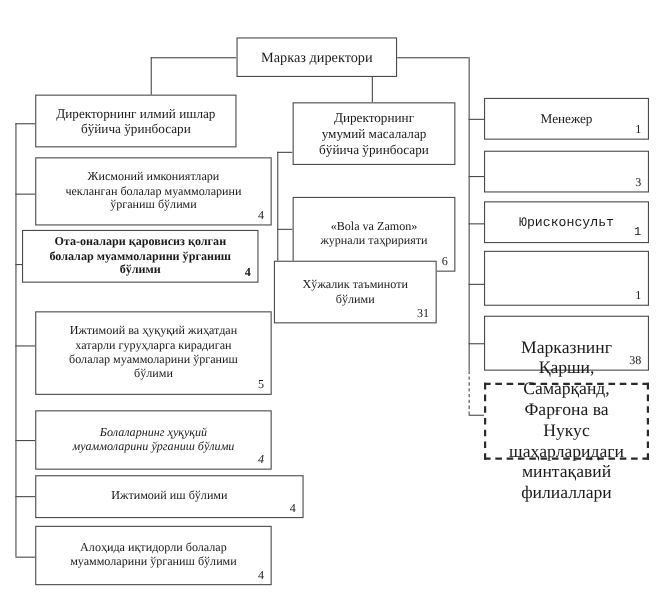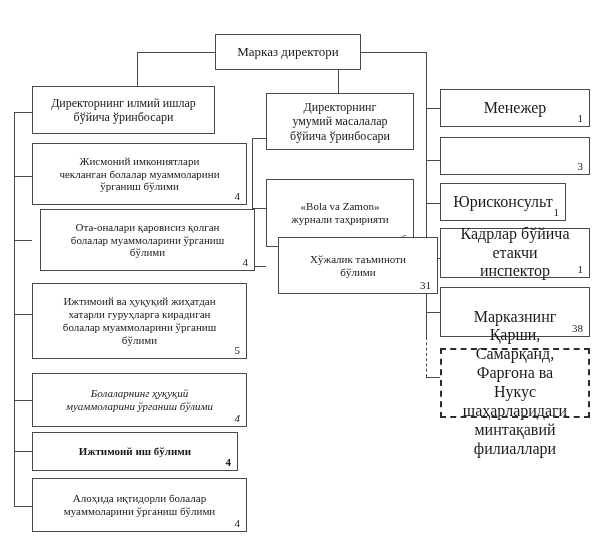--- a/index.html
+++ b/index.html
@@ -43,21 +43,21 @@
   }
   .node .count {
     position: absolute;
     right: 6px;
     bottom: 1px;
     font-size: 11px;
   }
   .root .label { font-size: 13px; }
   .deputy .label { font-size: 12px; font-family: Liberation Serif, serif; }
   .dept .label  { font-size: 11px; }
-  .staff .label { font-size: 16px; }
+  .staff .label { font-size: 12px; }
   .branch .label { font-size: 16px; }
 
   .line {
     position: absolute;
     background: #4a4a4a;
     z-index: 1;
   }
   .line.h { height: 1px; }
   .line.v { width: 1px; }
   .line.dashedv {
@@ -117,81 +117,79 @@
 бўйича ўринбосари</span>
   </div>
 
   <div class="node dept" style="left:32px; top:143px; width:215px; height:62px;align-items:flex-end;">
     <span class="label">Жисмоний имкониятлари
 чекланган болалар муаммоларини
 ўрганиш бўлими</span>
     <span class="count">4</span>
   </div>
 
-  <div class="node dept" style="left:40px; top:209px; width:215px; height:62px;">
+  <div class="node dept" style="left:20px; top:209px; width:215px; height:48px;font-weight:bold;">
     <span class="label">Ота-оналари қаровисиз қолган
 болалар муаммоларини ўрганиш
 бўлими</span>
     <span class="count">4</span>
   </div>
 
   <div class="node dept" style="left:32px; top:283px; width:215px; height:76px;">
     <span class="label">Ижтимоий ва ҳуқуқий жиҳатдан
 хатарли гуруҳларга кирадиган
 болалар муаммоларини ўрганиш
 бўлими</span>
     <span class="count">5</span>
   </div>
 
   <div class="node dept" style="left:32px; top:373px; width:215px; height:54px;font-style:italic;">
     <span class="label">Болаларнинг ҳуқуқий
 муаммоларини ўрганиш бўлими</span>
     <span class="count">4</span>
   </div>
 
-  <div class="node dept" style="left:32px; top:432px; width:206px; height:39px;font-weight:bold;">
+  <div class="node dept" style="left:32px; top:432px; width:244px; height:39px;">
     <span class="label">Ижтимоий иш бўлими</span>
     <span class="count">4</span>
   </div>
 
   <div class="node dept" style="left:32px; top:478px; width:215px; height:54px;">
     <span class="label">Алоҳида иқтидорли болалар
 муаммоларини ўрганиш бўлими</span>
     <span class="count">4</span>
   </div>
 
   <div class="node dept" style="left:266px; top:179px; width:148px; height:68px;">
     <span class="label">«Bola va Zamon»
 журнали таҳририяти</span>
     <span class="count">6</span>
   </div>
 
-  <div class="node dept" style="left:278px; top:237px; width:160px; height:57px;">
+  <div class="node dept" style="left:249px; top:237px; width:148px; height:57px;">
     <span class="label">Хўжалик таъминоти
 бўлими</span>
     <span class="count">31</span>
   </div>
 
   <div class="node staff" style="left:440px; top:89px; width:150px; height:38px;">
     <span class="label">Менежер</span>
     <span class="count">1</span>
   </div>
 
   <div class="node staff" style="left:440px; top:137px; width:150px; height:38px;">
     <span class="count">3</span>
   </div>
 
-  <div class="node staff" style="left:440px; top:183px; width:126px; height:38px;">
+  <div class="node staff" style="left:440px; top:183px; width:150px; height:38px;font-family:Liberation Mono, monospace;">
     <span class="label">Юрисконсульт</span>
     <span class="count">1</span>
   </div>
 
   <div class="node staff" style="left:440px; top:228px; width:150px; height:50px;">
-    <span class="label">Кадрлар бўйича етакчи
-инспектор</span>
     <span class="count">1</span>
   </div>
 
   <div class="node staff" style="left:440px; top:287px; width:150px; height:50px;">
     <span class="count">38</span>
   </div>
 
   <div class="node branch dashed" style="left:440px; top:348px; width:150px; height:70px;">
     <span class="label">Марказнинг Қарши,
 Самарқанд, Фарғона ва

